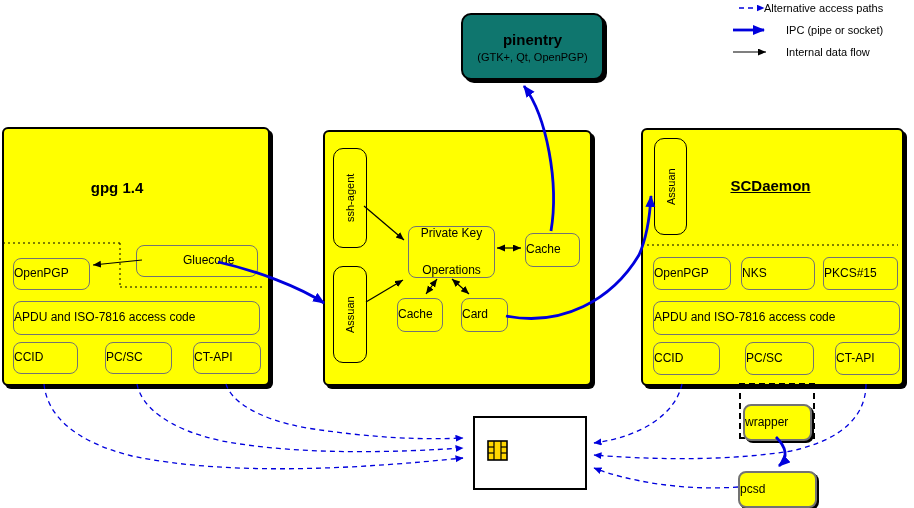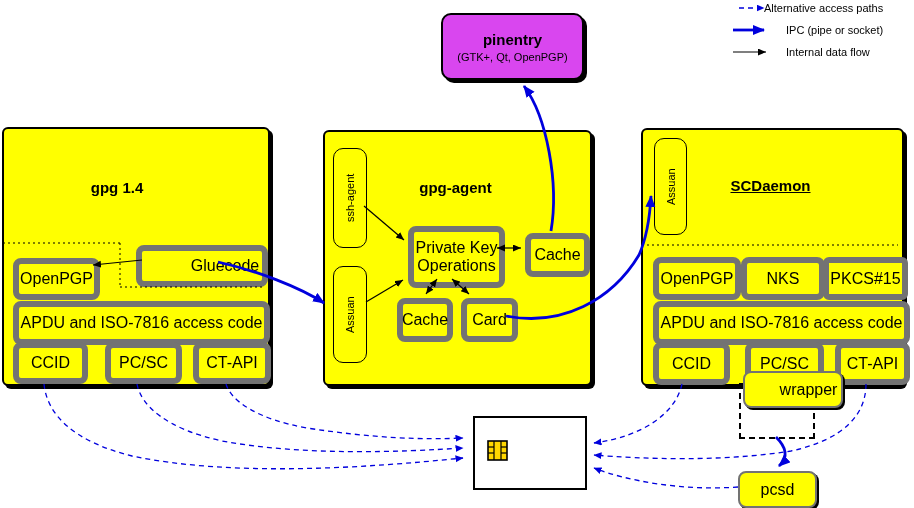--- a/index.html
+++ b/index.html
@@ -1,50 +1,49 @@
 <!DOCTYPE html>
 <html><head>
 <meta charset="utf-8">
 <style>
   html,body{margin:0;padding:0;background:#fff;}
   #stage{position:relative;width:914px;height:508px;background:#fff;overflow:hidden;
          font-family:"Liberation Sans",sans-serif;color:#000;}
   .bigbox{position:absolute;background:#ffff00;border:2px solid #000;border-radius:6px;
           box-shadow:3px 3px 0 #000;}
-  .node{position:absolute;background:#ffff00;border:6px solid #737373;border-radius:8px;
-        display:flex;align-items:center;justify-content:center;font-size:16px;line-height:1.1;}
+  .node{position:absolute;background:#ffff00;border:1px solid #737373;border-radius:8px;
+        display:flex;align-items:center;justify-content:space-between;font-size:12px;line-height:1.1;}
   .vnode{position:absolute;background:#ffff00;border:1px solid #000;border-radius:10px;
          display:flex;align-items:center;justify-content:center;font-size:11px;
          writing-mode:vertical-rl;transform:rotate(180deg);}
   .thick{border-width:2px;box-shadow:2px 2px 0 #000;}
   .title{position:absolute;font-weight:bold;font-size:15px;text-align:center;}
   .legend-label{position:absolute;font-size:11px;white-space:nowrap;}
-  #pinentry-box{position:absolute;left:441px;top:13px;width:139px;height:63px;
-        background:#d946ef;border:2px solid #000;border-radius:10px;box-shadow:3px 3px 0 #000;
+  #pinentry-box{position:absolute;left:461px;top:13px;width:139px;height:63px;
+        background:#0f766e;border:2px solid #000;border-radius:10px;box-shadow:3px 3px 0 #000;
         display:flex;flex-direction:column;align-items:center;justify-content:center;gap:3px;}
   #pinentry-box .pin-title{font-weight:bold;font-size:15px;}
   #pinentry-box .pin-sub{font-size:11px;}
   #wrapper-dash{position:absolute;left:739px;top:383px;width:72px;height:52px;
         border:2px dashed #000;background:transparent;}
   #smartcard{position:absolute;left:473px;top:416px;width:110px;height:70px;
         background:#fff;border:2px solid #000;}
   #overlay{position:absolute;left:0;top:0;width:914px;height:508px;pointer-events:none;}
   .pko{flex-direction:column;}
 </style>
 </head>
 <body>
 
 <div id="stage">
 
   <div class="bigbox" style="left:2px;top:127px;width:264px;height:255px;"></div>
   <div class="bigbox" style="left:323px;top:130px;width:265px;height:252px;"></div>
   <div class="bigbox" style="left:641px;top:128px;width:259px;height:254px;"></div>
 
   <div class="title" style="left:2px;top:179px;width:230px;">gpg 1.4</div>
-  <div class="title" style="left:323px;top:179px;width:265px;">gpg-agent</div>
   <div class="title" style="left:641px;top:177px;width:259px;text-decoration:underline;">SCDaemon</div>
 
   <div id="pinentry-box">
     <div class="pin-title">pinentry</div>
     <div class="pin-sub">(GTK+, Qt, OpenPGP)</div>
   </div>
 
   <div class="legend-label" style="left:764px;top:2px;">Alternative access paths</div>
   <div class="legend-label" style="left:786px;top:24px;">IPC (pipe or socket)</div>
   <div class="legend-label" style="left:786px;top:46px;">Internal data flow</div>
@@ -69,21 +68,21 @@
   <div class="vnode" style="left:654px;top:138px;width:31px;height:95px;">Assuan</div>
   <div class="node" style="left:653px;top:257px;width:76px;height:31px;">OpenPGP</div>
   <div class="node" style="left:741px;top:257px;width:72px;height:31px;">NKS</div>
   <div class="node" style="left:823px;top:257px;width:73px;height:31px;border-radius:6px;">PKCS#15</div>
   <div class="node" style="left:653px;top:301px;width:245px;height:32px;">APDU and ISO-7816 access code</div>
   <div class="node" style="left:653px;top:342px;width:65px;height:31px;">CCID</div>
   <div class="node" style="left:745px;top:342px;width:67px;height:31px;">PC/SC</div>
   <div class="node" style="left:835px;top:342px;width:63px;height:31px;">CT-API</div>
 
   <div id="wrapper-dash"></div>
-  <div class="node thick" style="left:743px;top:371px;width:65px;height:33px;padding-left:31px;">wrapper</div>
+  <div class="node thick" style="left:743px;top:404px;width:65px;height:33px;">wrapper</div>
   <div class="node thick" style="left:738px;top:471px;width:75px;height:33px;">pcsd</div>
 
   <div id="smartcard">
     <svg width="21" height="21" style="position:absolute;left:12px;top:22px;">
       <rect x="1" y="1" width="19" height="19" fill="#ffd700" stroke="#000" stroke-width="1.6"></rect>
       <line x1="7" y1="1" x2="7" y2="20" stroke="#000" stroke-width="1.2"></line>
       <line x1="14" y1="1" x2="14" y2="20" stroke="#000" stroke-width="1.2"></line>
       <line x1="1" y1="7" x2="7" y2="7" stroke="#000" stroke-width="1.2"></line>
       <line x1="1" y1="13" x2="7" y2="13" stroke="#000" stroke-width="1.2"></line>
       <line x1="14" y1="7" x2="20" y2="7" stroke="#000" stroke-width="1.2"></line>

